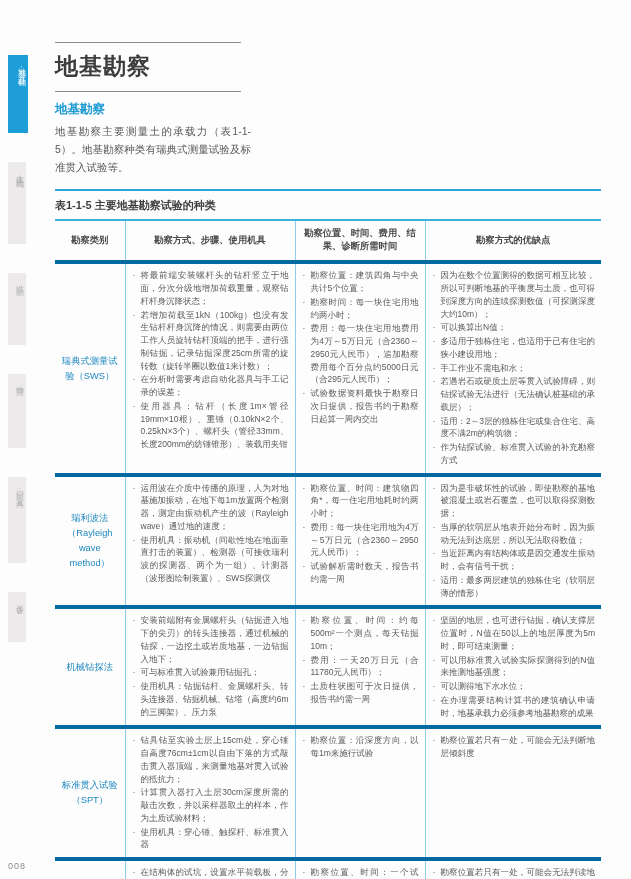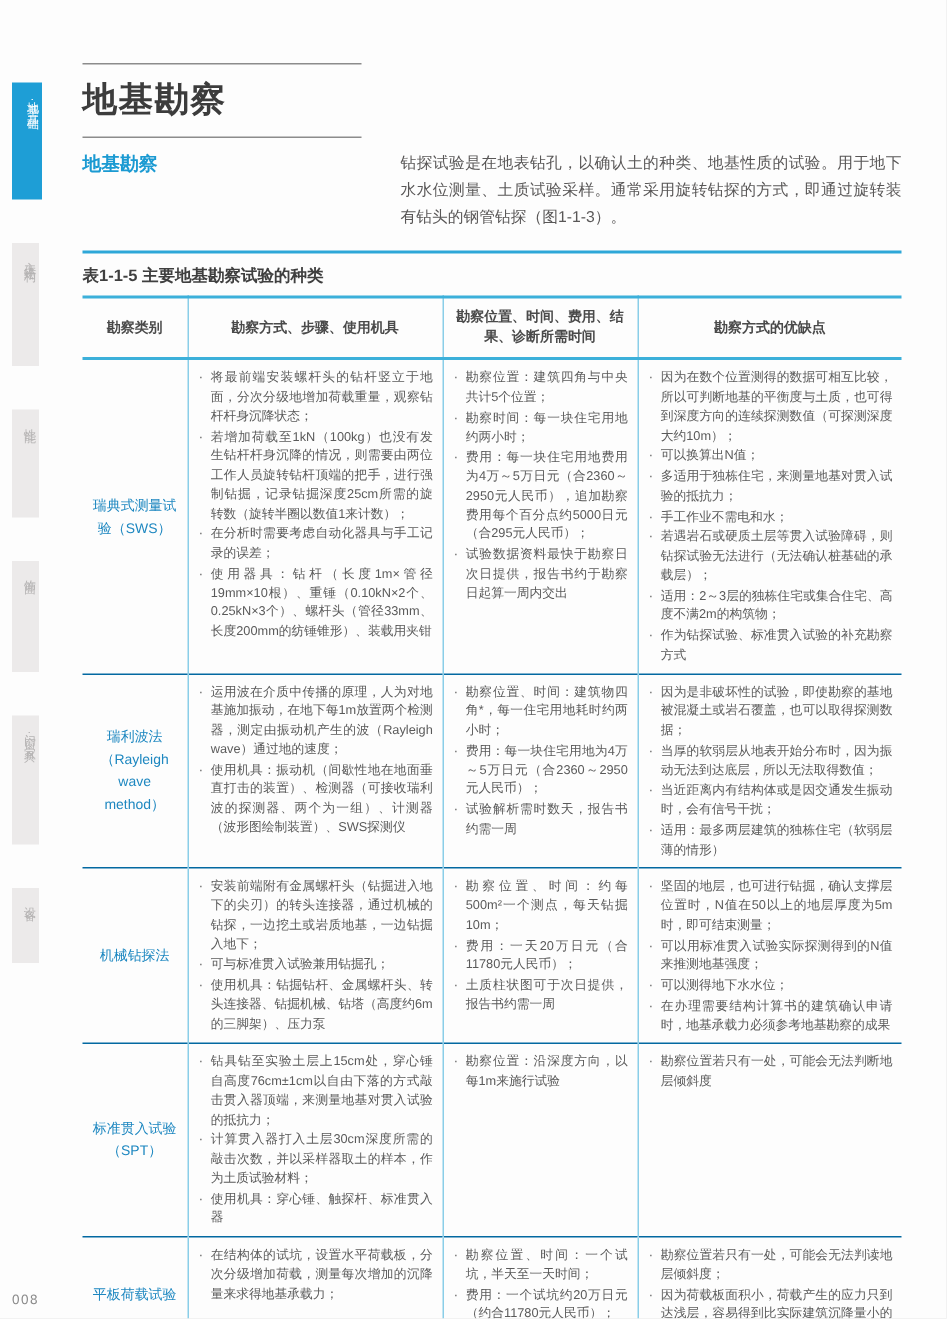--- a/index.html
+++ b/index.html
@@ -38,21 +38,21 @@
   .caption { font-size:11px; font-weight:bold; color:#3f3f3f; padding:7px 0 6px 0; }
   table.survey {
     width:100%; border-collapse:collapse; table-layout:fixed;
     border-top:2px solid #3cb0da; border-bottom:2px solid #3cb0da;
   }
   table.survey th {
     font-size:9.3px; font-weight:bold; color:#4a4a4a; line-height:1.5;
     padding:6px 3px; border-bottom:2px solid #3cb0da; text-align:center;
   }
   table.survey th + th, table.survey td + td { border-left:1px solid #8acee8; }
-  table.survey tbody td { border-top:1px solid #0369a1; vertical-align:top; padding:5px 6px; }
+  table.survey tbody td { border-top:4px solid #0369a1; vertical-align:top; padding:5px 6px; }
   td.cat {
     vertical-align:middle !important; text-align:center;
     font-size:9.3px; font-weight:normal; color:#1d87c0; line-height:1.6; padding:4px 3px !important;
   }
   ul.blist { margin:0; padding:0; list-style:none; }
   ul.blist li {
     position:relative; padding-left:9px; margin-bottom:1px;
     font-size:8.5px; line-height:1.5; color:#5a5a5a; text-align:justify;
   }
   ul.blist li::before { content:"·"; position:absolute; left:1px; top:0; }
@@ -74,23 +74,23 @@
 
   <div class="main">
 
     <div class="title-block">
       <h1>地基勘察</h1>
     </div>
 
     <div class="intro">
       <div class="intro-left">
         <h2>地基勘察</h2>
+        <p>地基勘察主要测量土的承载力（表1-1-5）。地基勘察种类有瑞典式测量试验及标准贯入试验等。</p>
       </div>
       <div class="intro-right">
-        <p>钻探试验是在地表钻孔，以确认土的种类、地基性质的试验。用于地下水水位测量、土质试验采样。通常采用旋转钻探的方式，即通过旋转装有钻头的钢管钻探（图1-1-3）。</p>
       </div>
     </div>
 
     <div class="table-rule"></div>
     <div class="caption">表1-1-5 主要地基勘察试验的种类</div>
 
     <table class="survey">
       <colgroup>
         <col style="width:70px">
           <col style="width:170px">
@@ -121,21 +121,21 @@
                 <li>勘察位置：建筑四角与中央共计5个位置；</li>
                 <li>勘察时间：每一块住宅用地约两小时；</li>
                 <li>费用：每一块住宅用地费用为4万～5万日元（合2360～2950元人民币），追加勘察费用每个百分点约5000日元（合295元人民币）；</li>
                 <li>试验数据资料最快于勘察日次日提供，报告书约于勘察日起算一周内交出</li>
               </ul>
             </td>
             <td>
               <ul class="blist">
                 <li>因为在数个位置测得的数据可相互比较，所以可判断地基的平衡度与土质，也可得到深度方向的连续探测数值（可探测深度大约10m）；</li>
                 <li>可以换算出N值；</li>
-                <li>多适用于独栋住宅，来测量地基对贯入试验的抵抗力；</li>
+                <li>多适用于独栋住宅，也适用于已有住宅的狭小建设用地；</li>
                 <li>手工作业不需电和水；</li>
                 <li>若遇岩石或硬质土层等贯入试验障碍，则钻探试验无法进行（无法确认桩基础的承载层）；</li>
                 <li>适用：2～3层的独栋住宅或集合住宅、高度不满2m的构筑物；</li>
                 <li>作为钻探试验、标准贯入试验的补充勘察方式</li>
               </ul>
             </td>
           </tr>
           <tr>
             <td class="cat">瑞利波法（Rayleigh wave method）</td>
             <td>

